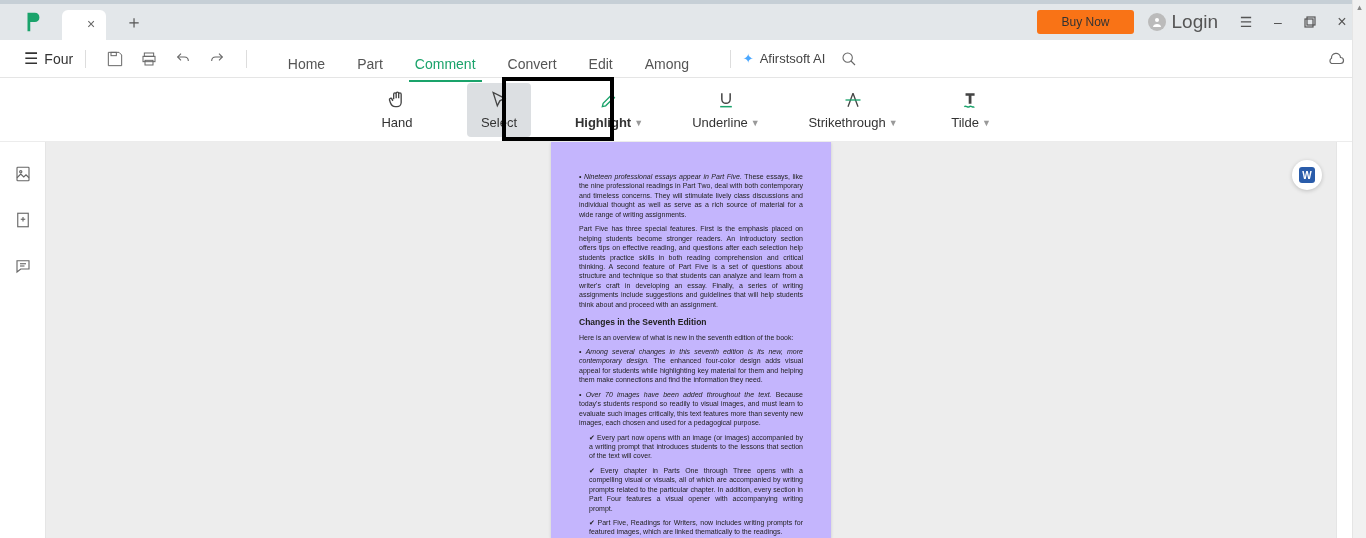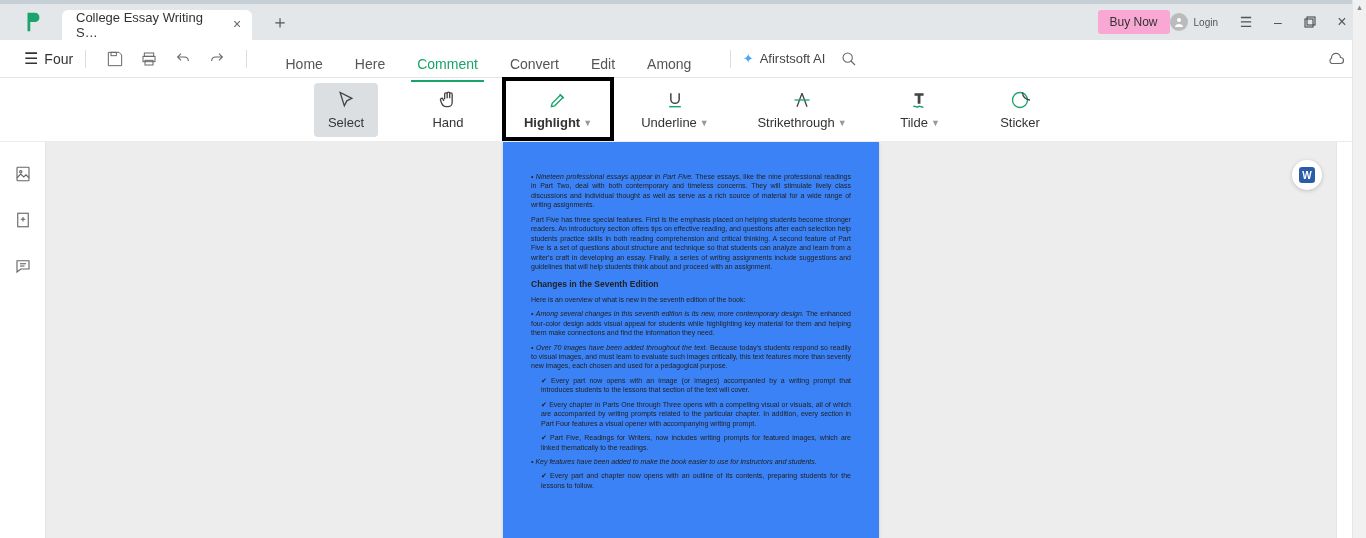--- a/index.html
+++ b/index.html
@@ -57,33 +57,33 @@
     margin-left: 14px;
     display: flex;
     align-items: center;
     justify-content: center;
     color: #555;
     font-size: 18px;
     font-weight: 300;
   }
   .title-spacer { flex: 1; }
   .buy-now {
-    background: #f9a8d4;
+    background: #f97316;
     color: #333;
     font-size: 12px;
-    padding: 5px 12px;
+    padding: 5px 24px;
     border-radius: 3px;
-    margin-right: 0;
+    margin-right: 14px;
     cursor: pointer;
   }
   .login {
     display: flex;
     align-items: center;
     color: #555;
-    font-size: 10px;
+    font-size: 19px;
     margin-right: 12px;
     cursor: pointer;
   }
   .login .avatar {
     width: 18px; height: 18px;
     border-radius: 50%;
     background: #bbb;
     margin-right: 6px;
     display: flex;
     align-items: center;
@@ -239,22 +239,22 @@
     color: #666;
   }
   .canvas {
     flex: 1;
     display: flex;
     justify-content: center;
     overflow: auto;
     padding-top: 0;
   }
   .page {
-    width: 376px;
-    background: #3b82f6;
+    width: 280px;
+    background: #c4b5fd;
     box-shadow: 0 1px 3px rgba(0,0,0,.15);
     padding: 30px 28px 40px;
     font-size: 7px;
     line-height: 1.35;
     color: #222;
   }
   .page p { margin-bottom: 5px; text-align: justify; }
   .page h4 {
     font-size: 8.5px;
     font-weight: bold;
@@ -314,21 +314,20 @@
 </head>
 <body>
 
 <div class="title-bar">
   <div class="app-logo">
     <svg viewBox="0 0 24 24">
         <path fill="#1aa36b" d="M6 2h8c3 0 5 2 5 5s-2 5-5 5h-5v10H6V2z"></path>
       </svg>
   </div>
   <div class="tab">
-    <span>College Essay Writing S…</span>
     <span class="close">×</span>
   </div>
   <div class="new-tab">＋</div>
   <div class="title-spacer"></div>
   <div class="buy-now">Buy Now</div>
   <div class="login">
     <span class="avatar">
       <svg width="12" height="12" viewBox="0 0 24 24">
           <circle cx="12" cy="8" r="4" fill="#fff"></circle>
           <path fill="#fff" d="M4 22c0-4 4-6 8-6s8 2 8 6z"></path>
@@ -375,21 +374,21 @@
   <div class="qa-btn">
     <svg width="16" height="16" viewBox="0 0 24 24" fill="none" stroke="#666" stroke-width="1.6">
         <path d="M15 14l5-5-5-5"></path>
         <path d="M20 9H10c-4 0-6 3-6 6"></path>
       </svg>
   </div>
   <div class="vsep"></div>
 
   <div class="menus">
     <div class="menu-item">Home</div>
-    <div class="menu-item">Here</div>
+    <div class="menu-item">Part</div>
     <div class="menu-item active">Comment</div>
     <div class="menu-item">Convert</div>
     <div class="menu-item">Edit</div>
     <div class="menu-item">Among</div>
   </div>
 
   <div class="vsep"></div>
   <div class="ai-block">
     <span class="spark">✦</span>
     <span>Afirstsoft AI</span>
@@ -402,38 +401,38 @@
   </div>
   <div style="flex:1"></div>
   <div class="cloud-icon-btn">
     <svg width="18" height="18" viewBox="0 0 24 24" fill="none" stroke="#666" stroke-width="1.6">
         <path d="M6 18h12a4 4 0 0 0 0-8 6 6 0 0 0-12 1 4 4 0 0 0 0 7z"></path>
       </svg>
   </div>
 </div>
 
 <div class="ribbon" style="position:relative;">
+  <div class="tool">
+    <span class="icon">
+      <svg viewBox="0 0 24 24" fill="none" stroke="#444" stroke-width="1.6">
+          <path d="M8 11V5a1.5 1.5 0 0 1 3 0v5V4a1.5 1.5 0 0 1 3 0v6V5a1.5 1.5 0 0 1 3 0v10a5 5 0 0 1-5 5h-2c-3 0-5-2-6-5l-1-3a1.5 1.5 0 0 1 3-1l1 2"></path>
+        </svg>
+    </span>
+    <span class="label-row">
+        <span>Hand</span>
+      </span>
+  </div>
   <div class="tool selected">
     <span class="icon">
       <svg viewBox="0 0 24 24" fill="none" stroke="#444" stroke-width="1.6">
           <path d="M5 3l5 16 3-6 6-3z"></path>
         </svg>
     </span>
     <span class="label-row">
         <span>Select</span>
-      </span>
-  </div>
-  <div class="tool">
-    <span class="icon">
-      <svg viewBox="0 0 24 24" fill="none" stroke="#444" stroke-width="1.6">
-          <path d="M8 11V5a1.5 1.5 0 0 1 3 0v5V4a1.5 1.5 0 0 1 3 0v6V5a1.5 1.5 0 0 1 3 0v10a5 5 0 0 1-5 5h-2c-3 0-5-2-6-5l-1-3a1.5 1.5 0 0 1 3-1l1 2"></path>
-        </svg>
-    </span>
-    <span class="label-row">
-        <span>Hand</span>
       </span>
   </div>
   <div class="tool" id="tool-highlight" style="width:80px;font-weight:bold;">
     <span class="icon">
       <svg viewBox="0 0 24 24" fill="none" stroke="#1aa36b" stroke-width="1.6">
           <path d="M4 20l4-1 10-10-3-3L5 16z"></path>
           <path d="M14 5l5 5"></path>
         </svg>
     </span>
     <span class="label-row">
@@ -468,31 +467,20 @@
   <div class="tool" style="width:60px;">
     <span class="icon">
       <svg viewBox="0 0 24 24" fill="none" stroke="#444" stroke-width="1.8">
           <text x="6" y="16" font-size="16" fill="#444">T</text>
           <path d="M4 20c2-2 4 2 6 0s4 2 6 0" stroke="#1aa36b"></path>
         </svg>
     </span>
     <span class="label-row">
         <span>Tilde</span>
         <span class="dd">▼</span>
-      </span>
-  </div>
-  <div class="tool">
-    <span class="icon">
-      <svg viewBox="0 0 24 24" fill="none" stroke="#1aa36b" stroke-width="1.6">
-          <circle cx="12" cy="12" r="9"></circle>
-          <path d="M15 3c0 5 4 9 9 9" stroke="#444" fill="none"></path>
-        </svg>
-    </span>
-    <span class="label-row">
-        <span>Sticker</span>
       </span>
   </div>
   <div class="highlight-box" id="hl-box" style="left: 502px; top: -1.5px; width: 112px; height: 64px;"></div>
 </div>
 
 <div class="workspace">
   <div class="left-rail">
     <div class="rail-btn">
       <svg width="18" height="18" viewBox="0 0 24 24" fill="none" stroke="#666" stroke-width="1.5">
           <rect x="4" y="3" width="16" height="18" rx="1"></rect>

